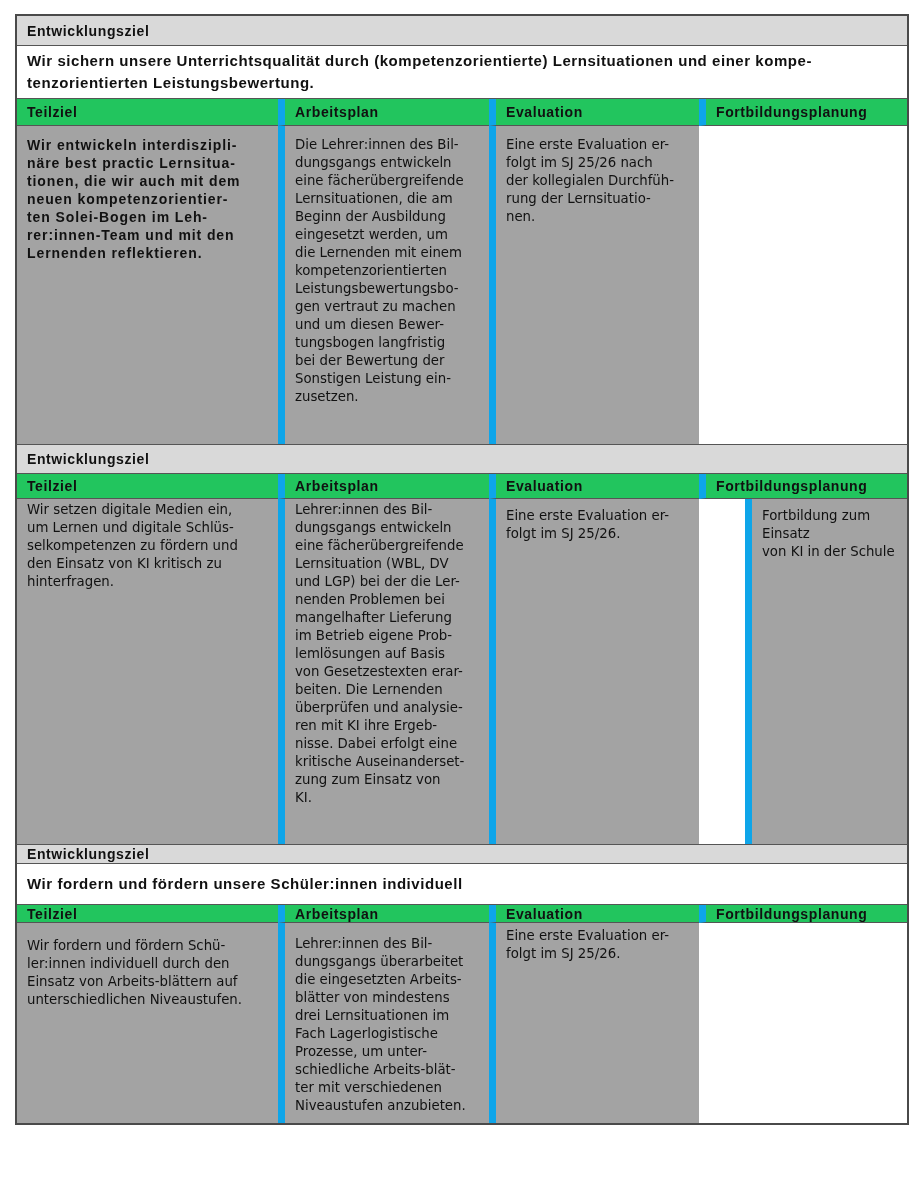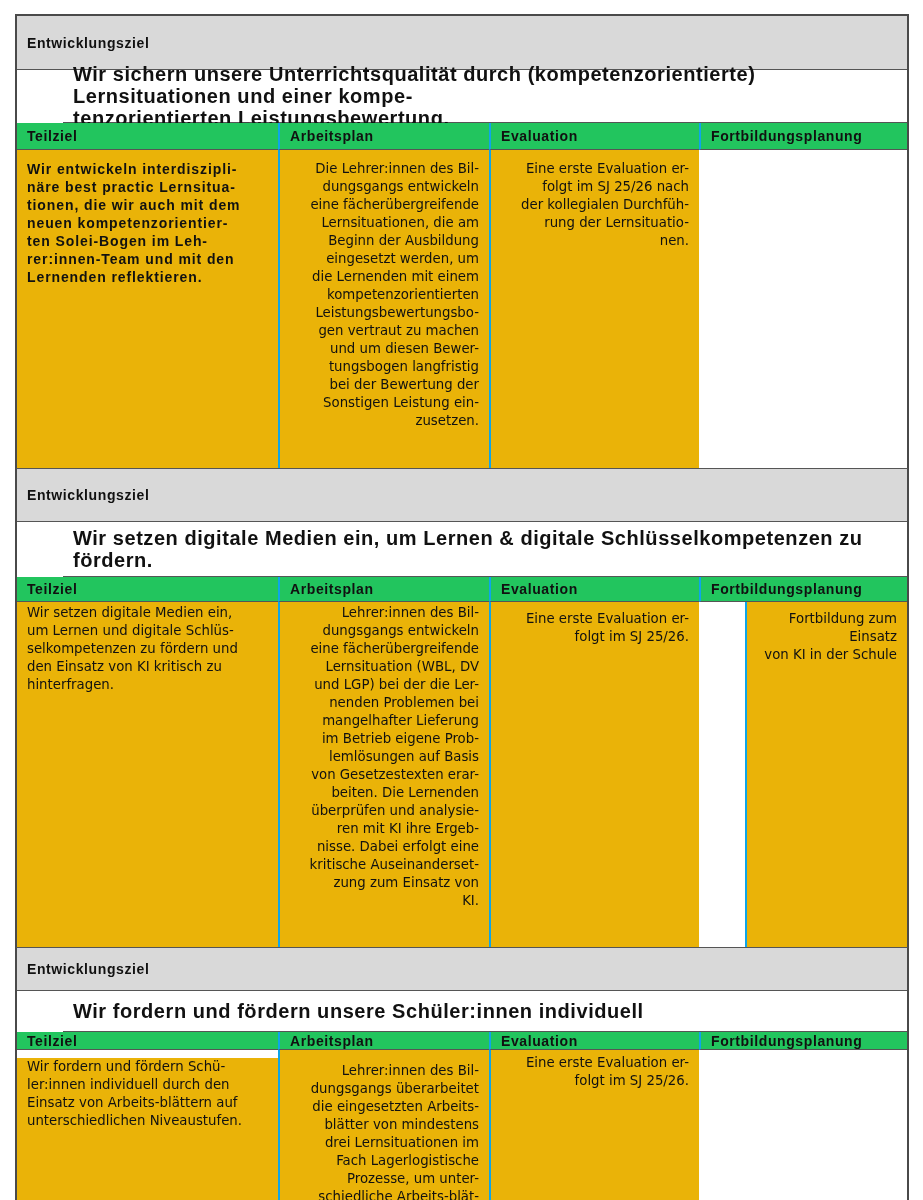--- a/index.html
+++ b/index.html
@@ -4,41 +4,41 @@
   <style>
     html, body { margin: 0; padding: 0; background: #ffffff; }
     body { width: 923px; height: 1200px; position: relative; font-family: "DejaVu Sans", sans-serif; color: #111; }
     .page { position: absolute; left: 15px; top: 14px; width: 894px; }
     .block { border-left: 2px solid #4a4a4a; border-right: 2px solid #4a4a4a; }
     .block.first { border-top: 2px solid #4a4a4a; }
     .block.last { border-bottom: 2px solid #4a4a4a; }
     .ez-head {
       background: #d9d9d9; border-bottom: 1px solid #555;
       font-family: "Liberation Sans", sans-serif; font-weight: bold;
-      font-size: 14px; letter-spacing: 0.6px; padding: 12px 10px;
+      font-size: 14px; letter-spacing: 0.6px; padding: 0 10px;
       display: flex; align-items: center; text-align: center;
     }
     .ez-text {
       font-family: "Liberation Sans", sans-serif; font-weight: bold;
-      font-size: 20px; letter-spacing: 0.55px; line-height: 22px;
+      font-size: 15px; letter-spacing: 0.55px; line-height: 22px;
       padding: 0 10px; display: flex; align-items: center;
-      border-bottom: 1px solid #555; background: #fff; margin-left: 46px;
+      border-bottom: 1px solid #555; background: #fff;
     }
     .cols { display: grid; grid-template-columns: 261px 211px 210px 208px; }
     .col-head {
       background: #22c55e; border-bottom: 1px solid #555;
       font-family: "Liberation Sans", sans-serif; font-weight: bold;
       font-size: 14px; letter-spacing: 0.6px; padding: 0 10px;
       display: flex; align-items: center;
     }
-    .col-head + .col-head, .cell + .cell { border-left: 2px solid #0ea5e9; text-align: right; }
+    .col-head + .col-head, .cell + .cell { border-left: 7px solid #0ea5e9; }
     .cell {
       font-family: "DejaVu Sans", sans-serif; font-size: 13.3px;
       line-height: 18px; padding: 8px 10px; white-space: pre-line;
-      background: #eab308;
+      background: #a3a3a3;
     }
     .cell.bold {
       font-family: "Liberation Sans", sans-serif; font-weight: bold;
       font-size: 14px; letter-spacing: 0.9px; line-height: 18px;
     }
     .sep { border-top: 1px solid #555; }
   </style>
 </head>
 <body>
 
@@ -82,23 +82,20 @@
       <div class="cell" style="padding-top:10px;">Eine erste Evaluation er-
 folgt im SJ 25/26 nach
 der kollegialen Durchfüh-
 rung der  Lernsituatio-
 nen.</div>
     </div>
   </div>
 
   <div class="block sep">
     <div class="ez-head" style="height:28px;">Entwicklungsziel</div>
-    <div class="ez-text" style="height:54px;">
-      <span>Wir setzen digitale Medien ein, um Lernen &amp; digitale Schlüsselkompetenzen zu fördern.</span>
-    </div>
     <div class="cols" style="height:25px;">
       <div class="col-head">Teilziel</div>
       <div class="col-head">Arbeitsplan</div>
       <div class="col-head">Evaluation</div>
       <div class="col-head">Fortbildungsplanung</div>
     </div>
     <div class="cols" style="height:345px;">
       <div class="cell" style="padding-top:2px;">Wir setzen digitale Medien ein,
 um Lernen und digitale Schlüs-
 selkompetenzen zu fördern und
@@ -133,21 +130,21 @@
     <div class="ez-text" style="height:40px;text-align:center;">
       <span>Wir fordern und fördern unsere Schüler:innen individuell</span>
     </div>
     <div class="cols" style="height:18px;">
       <div class="col-head">Teilziel</div>
       <div class="col-head">Arbeitsplan</div>
       <div class="col-head">Evaluation</div>
       <div class="col-head">Fortbildungsplanung</div>
     </div>
     <div class="cols" style="height:200px;">
-      <div class="cell" style="padding-top:0px;margin-top:8px;">Wir fordern und fördern Schü-
+      <div class="cell" style="padding-top:14px;">Wir fordern und fördern Schü-
 ler:innen individuell durch den
 Einsatz von Arbeits-blättern auf
 unterschiedlichen Niveaustufen.</div>
       <div class="cell" style="padding-top:12px;">Lehrer:innen des Bil-
 dungsgangs überarbeitet
 die eingesetzten Arbeits-
 blätter von mindestens
 drei Lernsituationen im
 Fach Lagerlogistische
 Prozesse, um unter-

